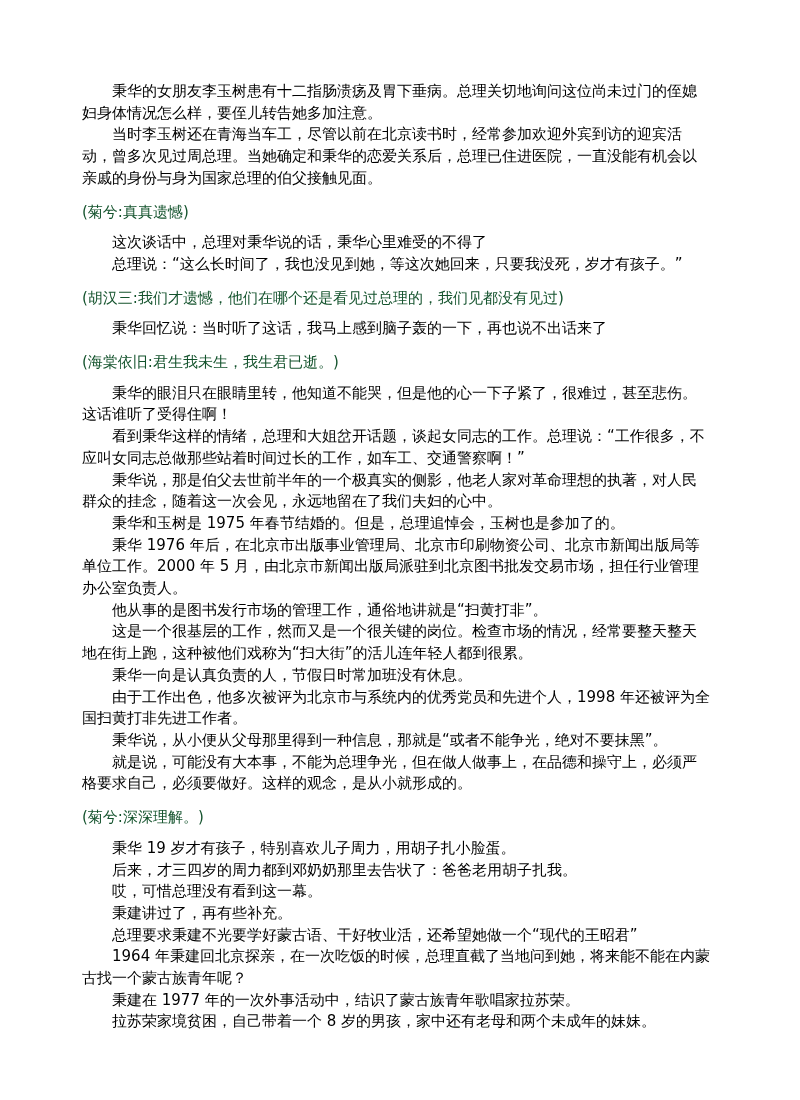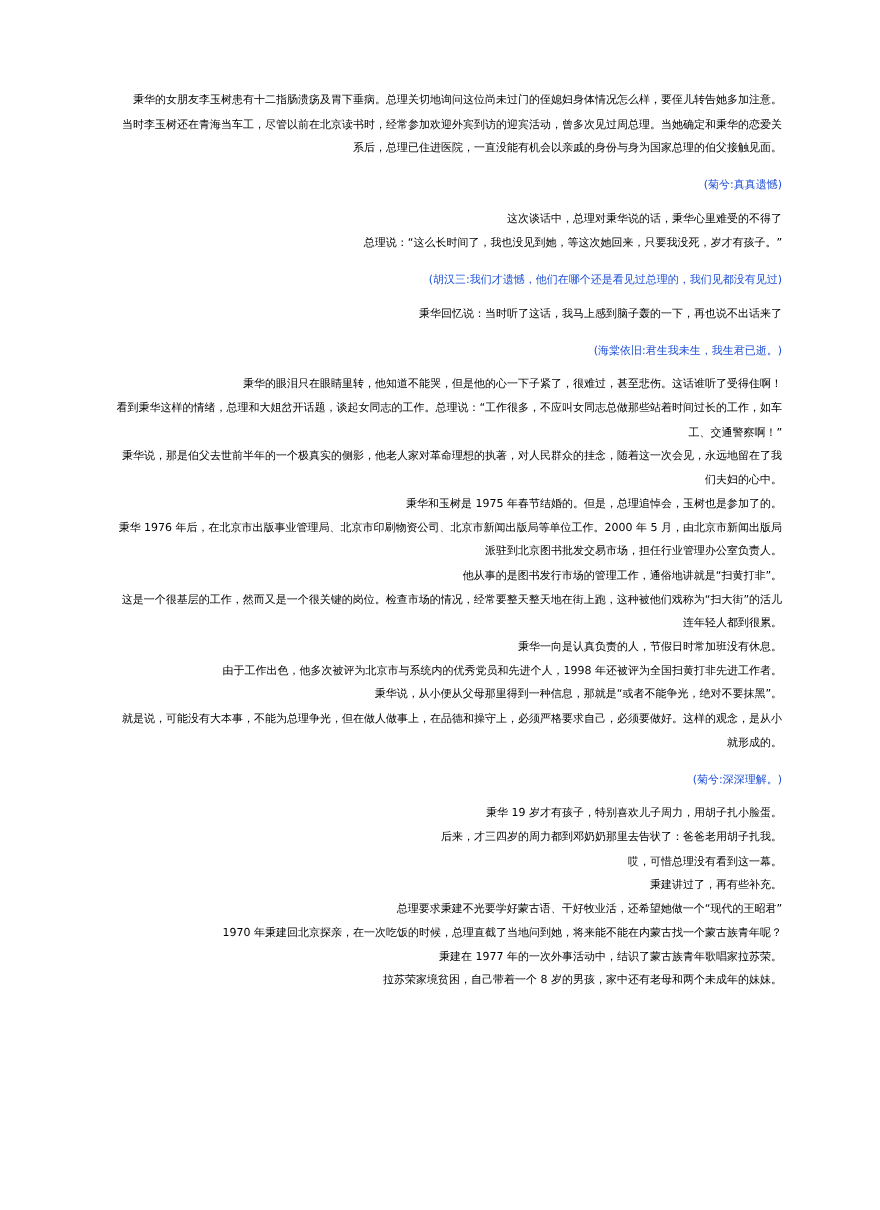--- a/index.html
+++ b/index.html
@@ -19,31 +19,31 @@
     height: 1100px;
     padding: 81px 0 0 82px;
     background: #ffffff;
   }
   .content {
     width: 629px;
   }
   .content p {
     margin: 0;
     padding: 0;
-    font-size: 10px;
+    font-size: 15px;
     line-height: 21.7px;
     color: #000000;
-    text-align: right;
+    text-align: left;
     word-break: normal;
   }
   .content p.body {
     text-indent: 2em;
   }
   .content p.annotation {
-    color: #1d4ed8;
+    color: #14532d;
     text-indent: 0;
     margin: 12px 0 9px 0;
   }
 </style>
 </head>
 <body>
 
 <div class="doc">
   <div class="content" id="content">
       <p class="body">秉华的女朋友李玉树患有十二指肠溃疡及胃下垂病。总理关切地询问这位尚未过门的侄媳妇身体情况怎么样，要侄儿转告她多加注意。</p>
@@ -64,17 +64,17 @@
       <p class="body">秉华一向是认真负责的人，节假日时常加班没有休息。</p>
       <p class="body">由于工作出色，他多次被评为北京市与系统内的优秀党员和先进个人，1998 年还被评为全国扫黄打非先进工作者。</p>
       <p class="body">秉华说，从小便从父母那里得到一种信息，那就是“或者不能争光，绝对不要抹黑”。</p>
       <p class="body">就是说，可能没有大本事，不能为总理争光，但在做人做事上，在品德和操守上，必须严格要求自己，必须要做好。这样的观念，是从小就形成的。</p>
       <p class="annotation">(菊兮:深深理解。)</p>
       <p class="body">秉华 19 岁才有孩子，特别喜欢儿子周力，用胡子扎小脸蛋。</p>
       <p class="body">后来，才三四岁的周力都到邓奶奶那里去告状了：爸爸老用胡子扎我。</p>
       <p class="body">哎，可惜总理没有看到这一幕。</p>
       <p class="body">秉建讲过了，再有些补充。</p>
       <p class="body">总理要求秉建不光要学好蒙古语、干好牧业活，还希望她做一个“现代的王昭君”</p>
-      <p class="body">1970 年秉建回北京探亲，在一次吃饭的时候，总理直截了当地问到她，将来能不能在内蒙古找一个蒙古族青年呢？</p>
+      <p class="body">1964 年秉建回北京探亲，在一次吃饭的时候，总理直截了当地问到她，将来能不能在内蒙古找一个蒙古族青年呢？</p>
       <p class="body">秉建在 1977 年的一次外事活动中，结识了蒙古族青年歌唱家拉苏荣。</p>
       <p class="body">拉苏荣家境贫困，自己带着一个 8 岁的男孩，家中还有老母和两个未成年的妹妹。</p>
     </div>
 </div>
 
 </body></html>

